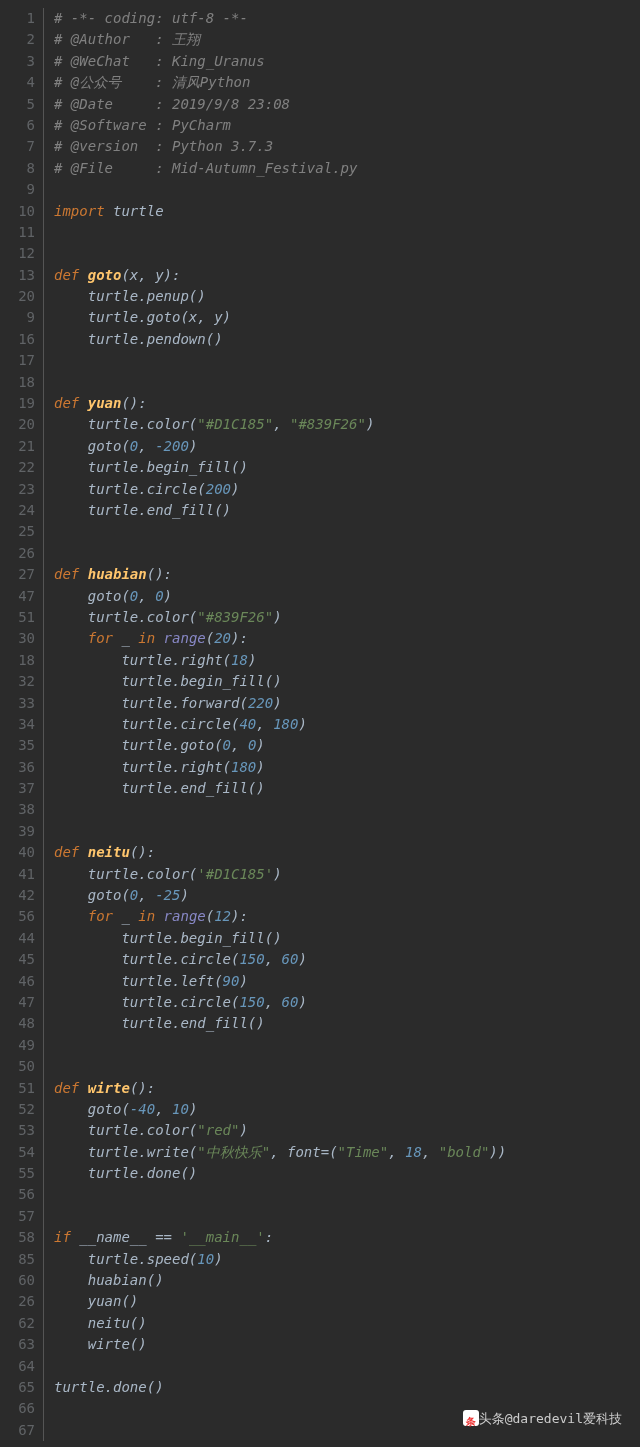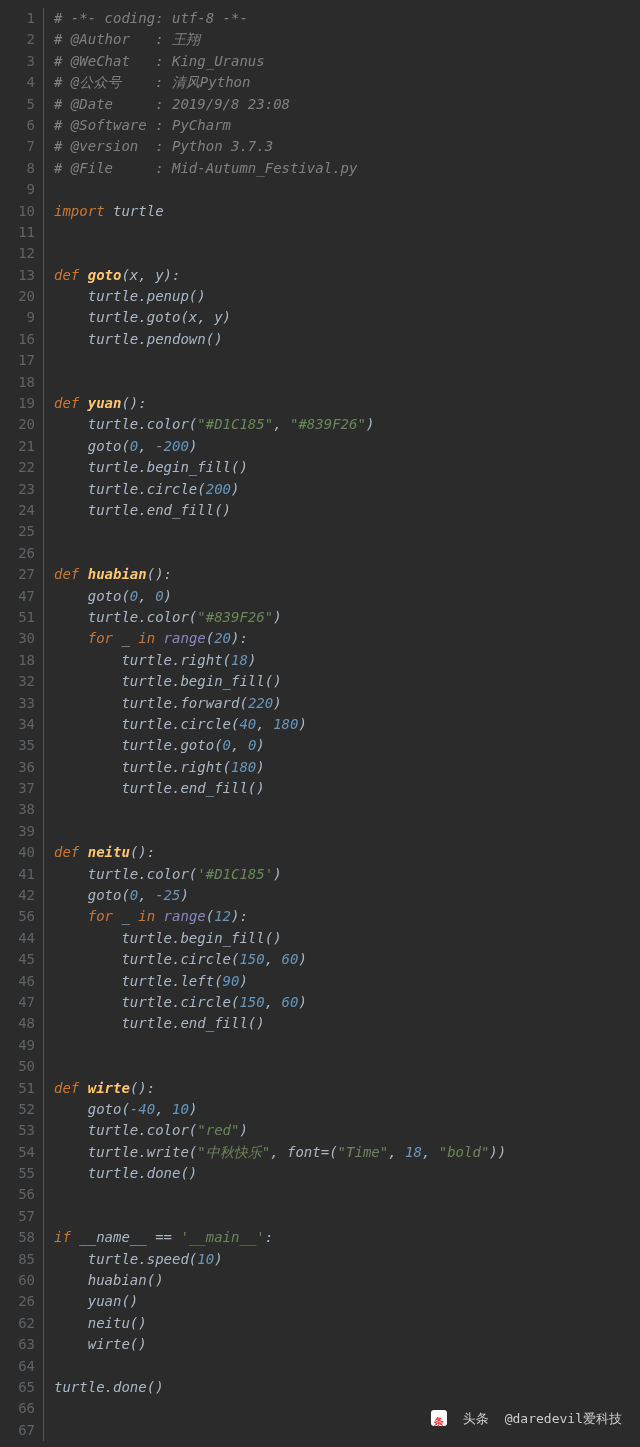--- a/index.html
+++ b/index.html
@@ -42,21 +42,21 @@
 .p { color: #a9b7c6; }
 .watermark {
   position: absolute;
   bottom: 12px;
   right: 18px;
   color: #ccc;
   font-size: 13px;
   font-style: normal;
   display: flex;
   align-items: center;
-  gap: 16px;
+  gap: 0;
 }
 .watermark .logo {
   width: 16px;
   height: 16px;
   background: #fff;
   border-radius: 3px;
   display: inline-block;
   position: relative;
 }
 .watermark .logo::after {

